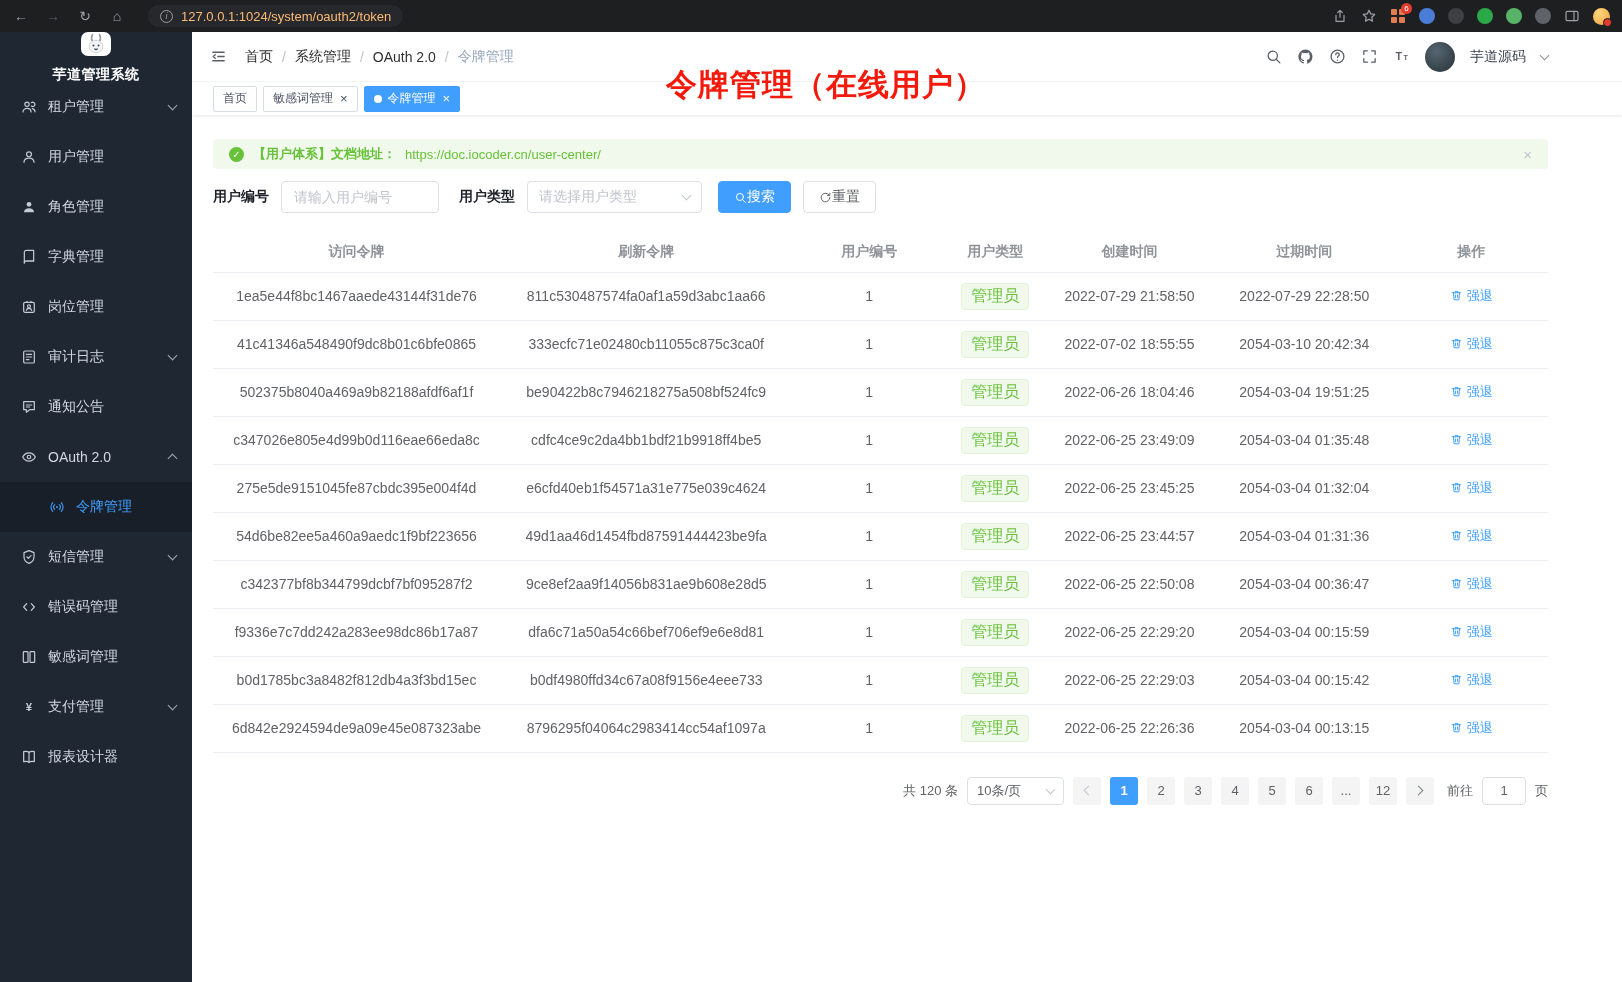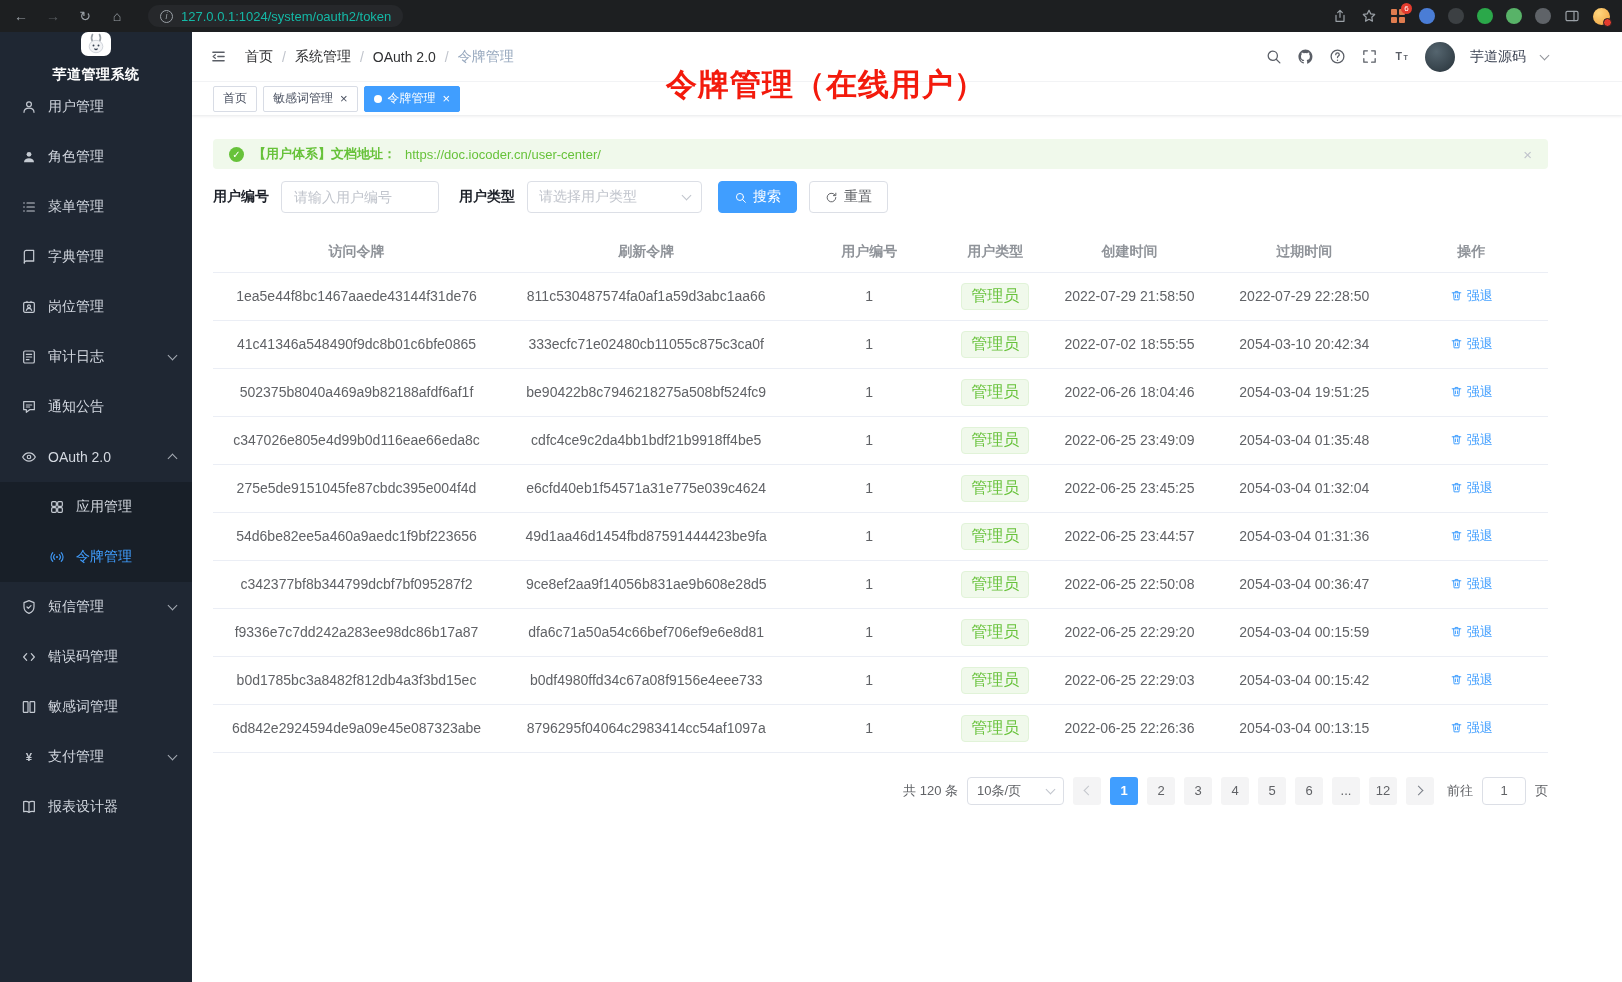--- a/index.html
+++ b/index.html
@@ -9,21 +9,21 @@
 
   
   .chrome { height:32px; background:#1d1f21; display:flex; align-items:center;
     padding:0 12px; gap:14px; color:#9aa0a6; font-size:14px; }
   .nav-ic { width:18px; text-align:center; cursor:pointer; }
   .nav-ic.dim { opacity:.45; }
   .url-pill { display:flex; align-items:center; gap:8px; margin-left:8px;
     background:#26282b; border-radius:12px; height:22px; padding:0 12px; }
   .info-badge { width:13px; height:13px; border:1px solid #9aa0a6; border-radius:50%;
     font-size:9px; font-style:italic; display:flex; align-items:center; justify-content:center; }
-  .url-text { color:#14b8a6; font-size:13px; }
+  .url-text { color:#fdba74; font-size:13px; }
   .chrome-spacer { flex:1; }
   .chrome-right { display:flex; align-items:center; gap:13px; }
   .cr-ic svg { width:16px; height:16px; display:block; }
   .ext-grid { width:16px; height:16px; border-radius:3px; position:relative;
     display:grid; grid-template-columns:6px 6px; grid-gap:2px; padding:1px; }
   .ext-grid i { width:6px; height:6px; border-radius:1px; background:#e07c4f; }
   .ext-badge { position:absolute; top:-5px; right:-6px; background:#e33b2e; color:#fff;
     font-size:8px; min-width:11px; height:11px; border-radius:6px; display:flex;
     align-items:center; justify-content:center; padding:0 2px; font-style:normal; }
   .dot { width:16px; height:16px; border-radius:50%; }
@@ -103,21 +103,21 @@
   .filters { margin-top:12px; display:flex; align-items:center; gap:12px; }
   .filter-label { font-size:14px; font-weight:700; color:#1d2129; }
   .filter-label.ml { margin-left:8px; }
   .text-input { width:158px; height:32px; border:1px solid #dcdfe6; border-radius:4px;
     padding:0 12px; font-size:14px; color:#606266; outline:none; font-family:inherit; }
   .text-input::placeholder { color:#c0c4cc; }
   .select-box { width:175px; height:32px; border:1px solid #dcdfe6; border-radius:4px;
     display:flex; align-items:center; justify-content:space-between; padding:0 11px;
     color:#c0c4cc; font-size:14px; cursor:pointer; }
   .btn { height:32px; border-radius:4px; padding:0 15px; font-size:14px;
-    display:flex; align-items:center; gap:6px; cursor:pointer; font-family:inherit; }
+    display:flex; align-items:center; cursor:pointer; font-family:inherit; }
   .btn-primary { background:#409eff; border:1px solid #409eff; color:#fff; margin-left:4px; }
   .btn-plain { background:#fff; border:1px solid #dcdfe6; color:#606266; }
   .btn-ic { display:flex; } .btn-ic svg { width:13px; height:13px; }
 
   .data-table { width:100%; border-collapse:collapse; margin-top:19px; table-layout:fixed; }
   .data-table th { height:40px; font-size:14px; font-weight:700; color:#8f9399;
     text-align:center; border-bottom:1px solid #ebeef5; }
   .data-table td { height:48px; font-size:14px; color:#606266; text-align:center;
     border-bottom:1px solid #ebeef5; overflow:hidden; white-space:nowrap; }
   .data-table th:nth-child(1){width:21.5%} .data-table th:nth-child(2){width:21.9%}
@@ -204,45 +204,46 @@
           <circle cx="14.5" cy="13.5" r=".95" fill="#374151"></circle>
           <path d="M10.8 17c.7.7 1.7.7 2.4 0" stroke="#374151" fill="none" stroke-width="1.2" stroke-linecap="round"></path>
         </svg>
       </span>
     <span class="logo-title">芋道管理系统</span>
   </div>
   <nav class="menu">
       <div class="menu-item">
         <span class="mi-icon">
           <svg viewBox="0 0 24 24" fill="none" stroke="currentColor" stroke-width="1.8" stroke-linecap="round" stroke-linejoin="round">
+            <circle cx="9" cy="8" r="3.2"></circle>
+            <path d="M3 19.5c0-3.3 2.7-5.3 6-5.3s6 2 6 5.3"></path>
+            <path d="M15.5 5.6a3.2 3.2 0 1 1 0 5"></path>
+            <path d="M17 14.4c2.4.5 4 2.3 4 4.8"></path>
+          </svg>
+        </span>
+        <span class="mi-label">租户管理</span>
+        <span class="chev down mi-chevron"></span>
+      </div>
+      <div class="menu-item">
+        <span class="mi-icon">
+          <svg viewBox="0 0 24 24" fill="none" stroke="currentColor" stroke-width="1.8" stroke-linecap="round" stroke-linejoin="round">
             <circle cx="12" cy="8" r="3.6"></circle>
             <path d="M4.5 20c0-4 3.4-6.2 7.5-6.2s7.5 2.2 7.5 6.2"></path>
           </svg>
         </span>
         <span class="mi-label">用户管理</span>
       </div>
       <div class="menu-item">
         <span class="mi-icon">
           <svg viewBox="0 0 24 24" fill="none" stroke="currentColor" stroke-width="1.8" stroke-linecap="round" stroke-linejoin="round">
             <circle cx="12" cy="8" r="3.6" fill="currentColor" stroke="none"></circle>
             <path d="M4.5 20c0-4 3.4-6.2 7.5-6.2s7.5 2.2 7.5 6.2z" fill="currentColor" stroke="none"></path>
           </svg>
         </span>
         <span class="mi-label">角色管理</span>
-      </div>
-      <div class="menu-item">
-        <span class="mi-icon">
-          <svg viewBox="0 0 24 24" fill="none" stroke="currentColor" stroke-width="1.8" stroke-linecap="round" stroke-linejoin="round">
-            <path d="M9 6h11M9 12h11M9 18h11"></path>
-            <circle cx="4.5" cy="6" r="1.1" fill="currentColor" stroke="none"></circle>
-            <circle cx="4.5" cy="12" r="1.1" fill="currentColor" stroke="none"></circle>
-            <circle cx="4.5" cy="18" r="1.1" fill="currentColor" stroke="none"></circle>
-          </svg>
-        </span>
-        <span class="mi-label">菜单管理</span>
       </div>
       <div class="menu-item">
         <span class="mi-icon">
           <svg viewBox="0 0 24 24" fill="none" stroke="currentColor" stroke-width="1.8" stroke-linecap="round" stroke-linejoin="round">
             <path d="M5 5a3 3 0 0 1 3-3h11v16H8a3 3 0 0 0-3 3z"></path>
             <path d="M5 21a3 3 0 0 1 3-3h11"></path>
           </svg>
         </span>
         <span class="mi-label">字典管理</span>
       </div>
@@ -278,31 +279,20 @@
       </div>
       <div class="menu-item">
         <span class="mi-icon">
           <svg viewBox="0 0 24 24" fill="none" stroke="currentColor" stroke-width="1.8" stroke-linecap="round" stroke-linejoin="round">
             <path d="M2.5 12S6 5.8 12 5.8 21.5 12 21.5 12 18 18.2 12 18.2 2.5 12 2.5 12z"></path>
             <circle cx="12" cy="12" r="2.6"></circle>
           </svg>
         </span>
         <span class="mi-label">OAuth 2.0</span>
         <span class="chev up mi-chevron"></span>
-      </div>
-      <div class="menu-item sub">
-        <span class="mi-icon">
-          <svg viewBox="0 0 24 24" fill="none" stroke="currentColor" stroke-width="1.8" stroke-linecap="round" stroke-linejoin="round">
-            <rect x="4" y="4" width="7" height="7" rx="1.5"></rect>
-            <rect x="13" y="4" width="7" height="7" rx="1.5"></rect>
-            <rect x="4" y="13" width="7" height="7" rx="1.5"></rect>
-            <rect x="13" y="13" width="7" height="7" rx="1.5"></rect>
-          </svg>
-        </span>
-        <span class="mi-label">应用管理</span>
       </div>
       <div class="menu-item sub active">
         <span class="mi-icon">
           <svg viewBox="0 0 24 24" fill="none" stroke="currentColor" stroke-width="1.8" stroke-linecap="round" stroke-linejoin="round">
             <circle cx="12" cy="12" r="1.6" fill="currentColor" stroke="none"></circle>
             <path d="M8.5 15.5a5 5 0 0 1 0-7M15.5 8.5a5 5 0 0 1 0 7"></path>
             <path d="M5.6 18.4a9 9 0 0 1 0-12.8M18.4 5.6a9 9 0 0 1 0 12.8"></path>
           </svg>
         </span>
         <span class="mi-label">令牌管理</span>

